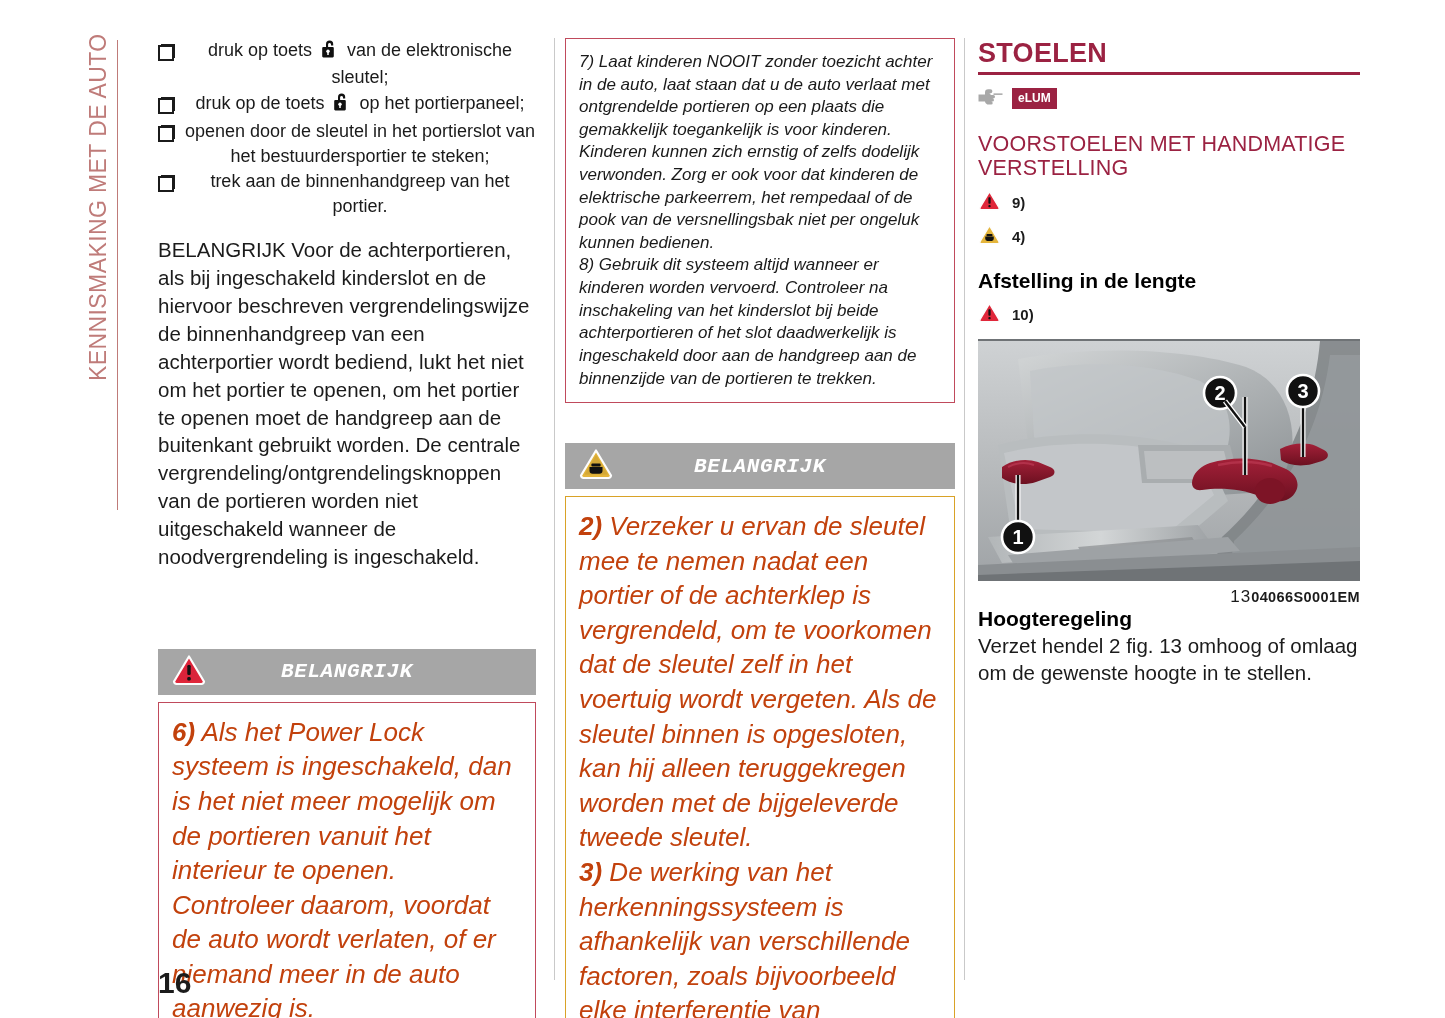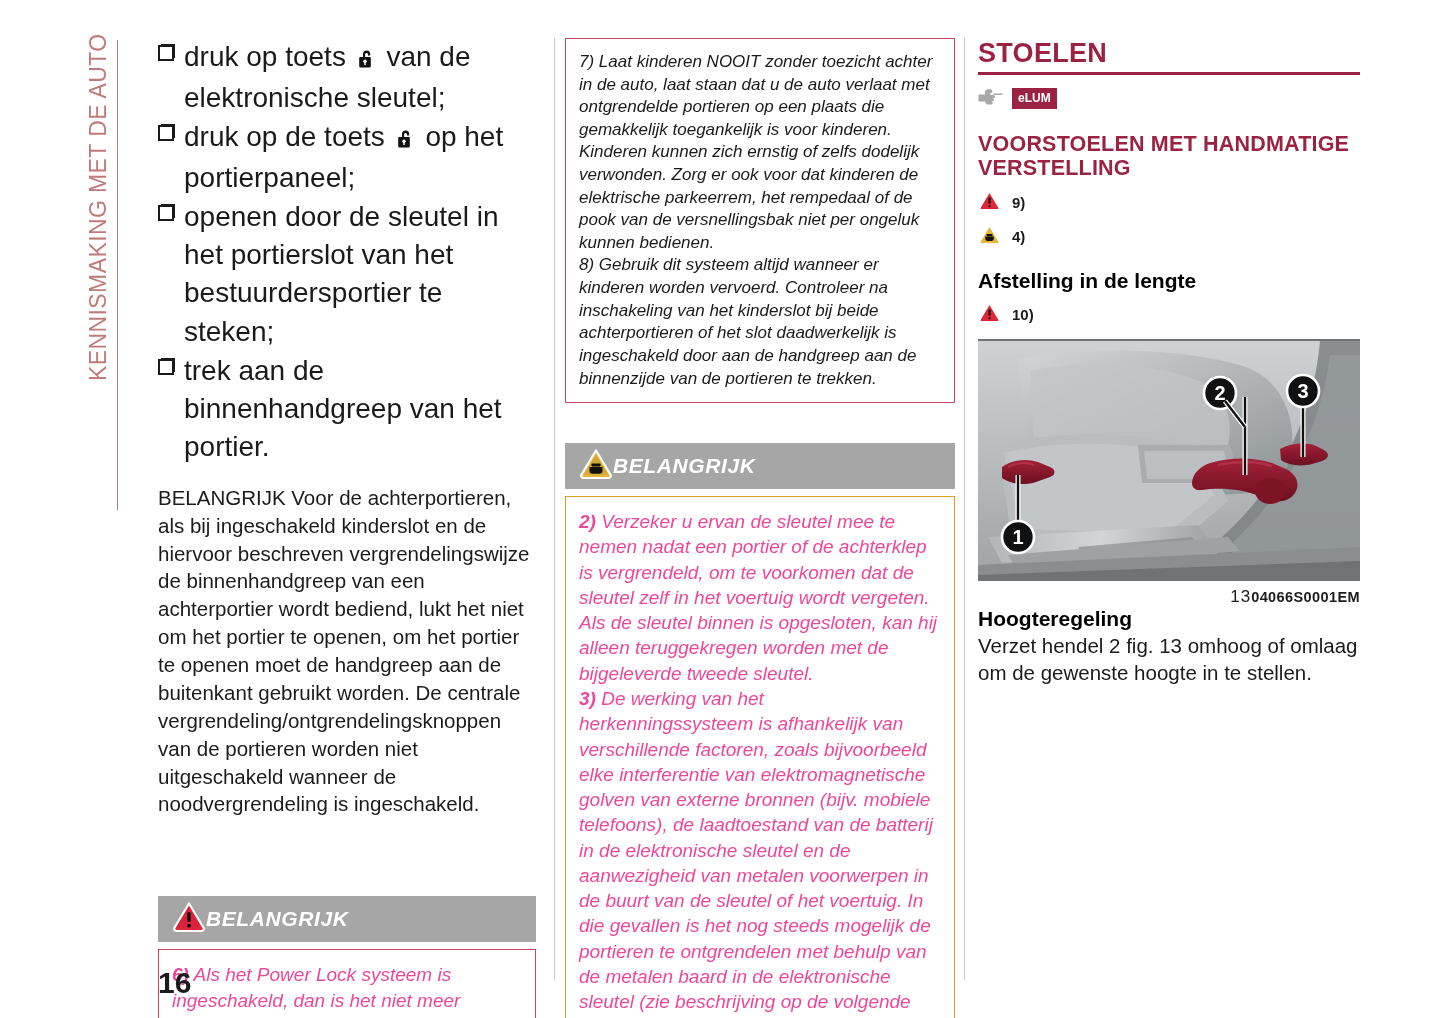--- a/index.html
+++ b/index.html
@@ -82,23 +82,24 @@
   p.body.tight { margin-bottom: 0; }
 
   ul.bullets {
     list-style: none;
     margin: 0 0 18px 0;
     padding: 0;
   }
   ul.bullets li {
     position: relative;
     padding-left: 26px;
-    font-size: 28px;
+    font-size: 18px;
     line-height: 1.36;
     margin-bottom: 1px;
+    text-align: center;
   }
   .sq-bullet {
     position: absolute;
     left: 0;
     top: 7px;
     width: 12px;
     height: 12px;
     border: 2px solid #1b1b1b;
     box-shadow: 2px -2px 0 -1px #1b1b1b;
   }
@@ -112,41 +113,42 @@
   .warn-head {
     background: #a6a6a6;
     height: 46px;
     display: flex;
     align-items: center;
     padding: 0 14px;
     box-sizing: border-box;
   }
   .warn-head .label {
     flex: 1;
-    text-align: left;
+    text-align: center;
     color: #ffffff;
     font-weight: bold;
     font-style: italic;
     font-size: 21px;
     letter-spacing: 0.6px;
     padding-right: 34px;
+    font-family: Liberation Mono, monospace;
   }
   .warn-box {
     border: 1px solid #c04a5c;
     padding: 12px 13px 13px 13px;
     box-sizing: border-box;
     margin-top: 7px;
   }
   .warn-box.amber { border-color: #d9a227; }
   .warn-box p {
     margin: 0;
     font-style: italic;
-    font-size: 19px;
+    font-size: 26px;
     line-height: 1.33;
-    color: #ec4899;
+    color: #c2410c;
   }
   .warn-box .num { font-weight: bold; font-style: italic; }
 
   .standalone-box {
     border: 1px solid #c04a5c;
     padding: 12px 13px 12px 13px;
     box-sizing: border-box;
   }
   .standalone-box p {
     margin: 0;
@@ -190,21 +192,21 @@
     content: "";
     position: absolute;
     left: 0; right: 0;
     bottom: -4px;
     height: 2px;
     background: #fff;
   }
   h2.sub {
     margin: 18px 0 0 0;
     font-size: 21.5px;
-    font-weight: bold;
+    font-weight: normal;
     line-height: 1.14;
     color: #9b2242;
     text-transform: uppercase;
     letter-spacing: 0.2px;
   }
   h3.sub2 {
     margin: 0 0 1px 0;
     font-size: 21px;
     font-weight: bold;
     color: #000000;

